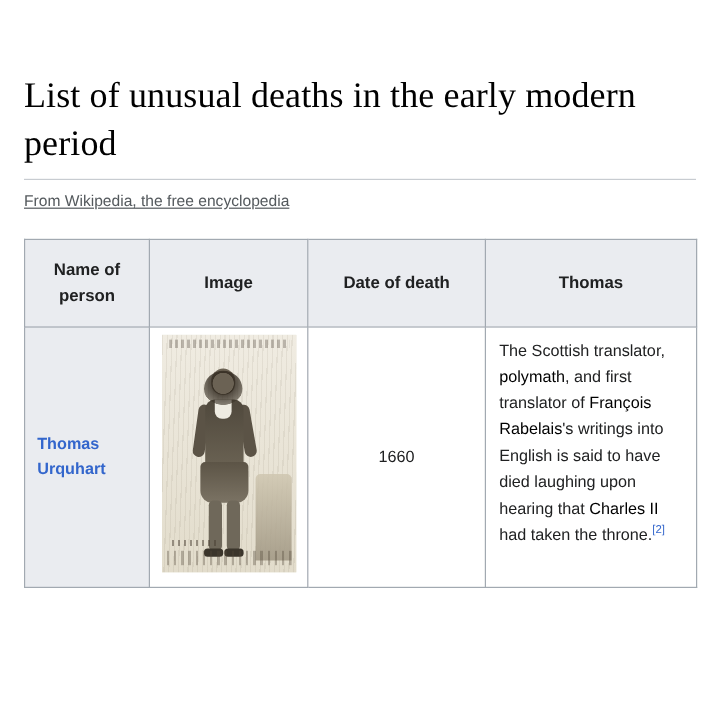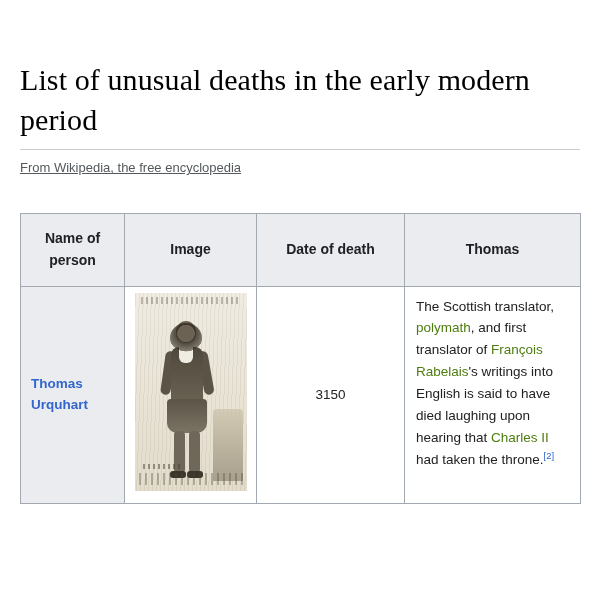--- a/index.html
+++ b/index.html
@@ -36,21 +36,21 @@
   .subtitle {
     font-size: 13px;
     color: #54595d;
     margin: 10px 0 0 0;
     padding: 0;
     font-weight: 400;
     text-decoration: underline;
   }
   .wikitable {
     border-collapse: collapse;
-    margin-top: 38px;
+    margin-top: 24px;
     width: 560px;
     background: #ffffff;
     font-size: 13.5px;
     line-height: 1.55;
     table-layout: fixed;
   }
   .wikitable th,
   .wikitable td {
     border: 1px solid #a2a9b1;
     vertical-align: middle;
@@ -87,21 +87,21 @@
     text-align: center;
     padding: 8px;
   }
   td.cell-details {
     padding: 9px 11px;
     text-align: left;
     vertical-align: top;
     line-height: 1.62;
   }
   td.cell-details a {
-    color: #4d7c0f;
+    color: #000000;
     text-decoration: none;
   }
   sup.ref {
     font-size: 9.5px;
     vertical-align: super;
     line-height: 0;
   }
   sup.ref a { color: #3366cc; text-decoration: none; }
 
   
@@ -282,21 +282,21 @@
               <span class="eng-legR"></span>
               <span class="eng-shoeL"></span>
               <span class="eng-shoeR"></span>
               <span class="eng-head"></span>
               <span class="eng-hair"></span>
             </span>
             <span class="eng-signature"></span>
             <span class="eng-ground"></span>
           </span>
         </td>
-        <td class="cell-date">3150</td>
+        <td class="cell-date">1660</td>
         <td class="cell-details">
           <span id="details-text"><span>The Scottish translator, </span><a href="#">polymath</a><span>, and first translator of </span><a href="#">François Rabelais</a><span>'s writings into English is said to have died laughing upon hearing that </span><a href="#">Charles II</a><span> had taken the throne.</span></span><sup class="ref"><a href="#">[2]</a></sup>
         </td>
       </tr>
     </tbody>
   </table>
 
 </div>
 
 </body></html>

